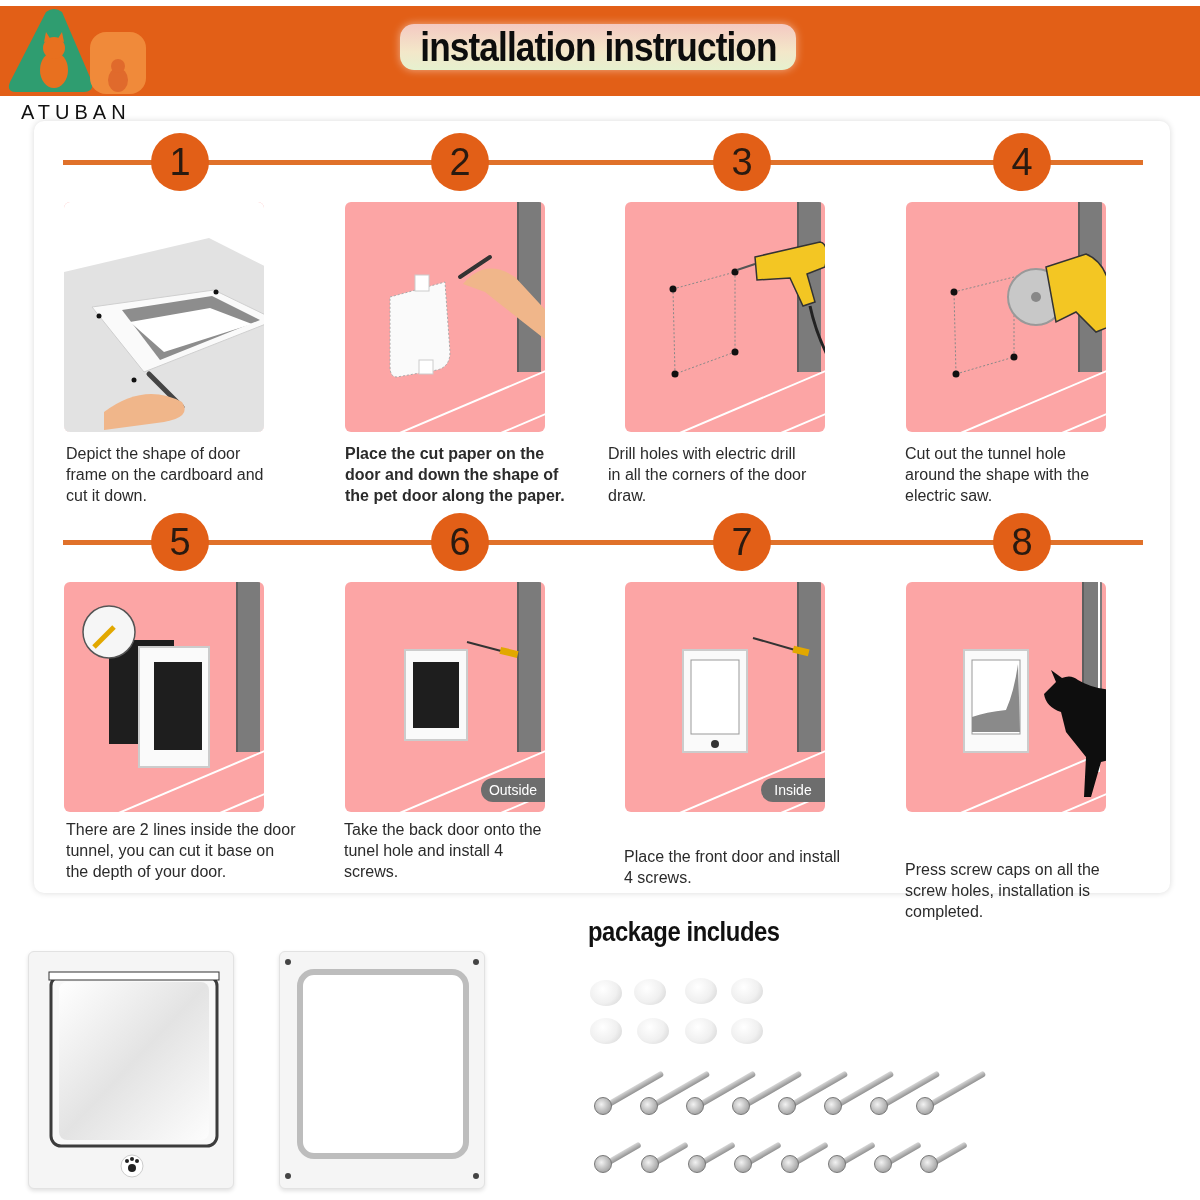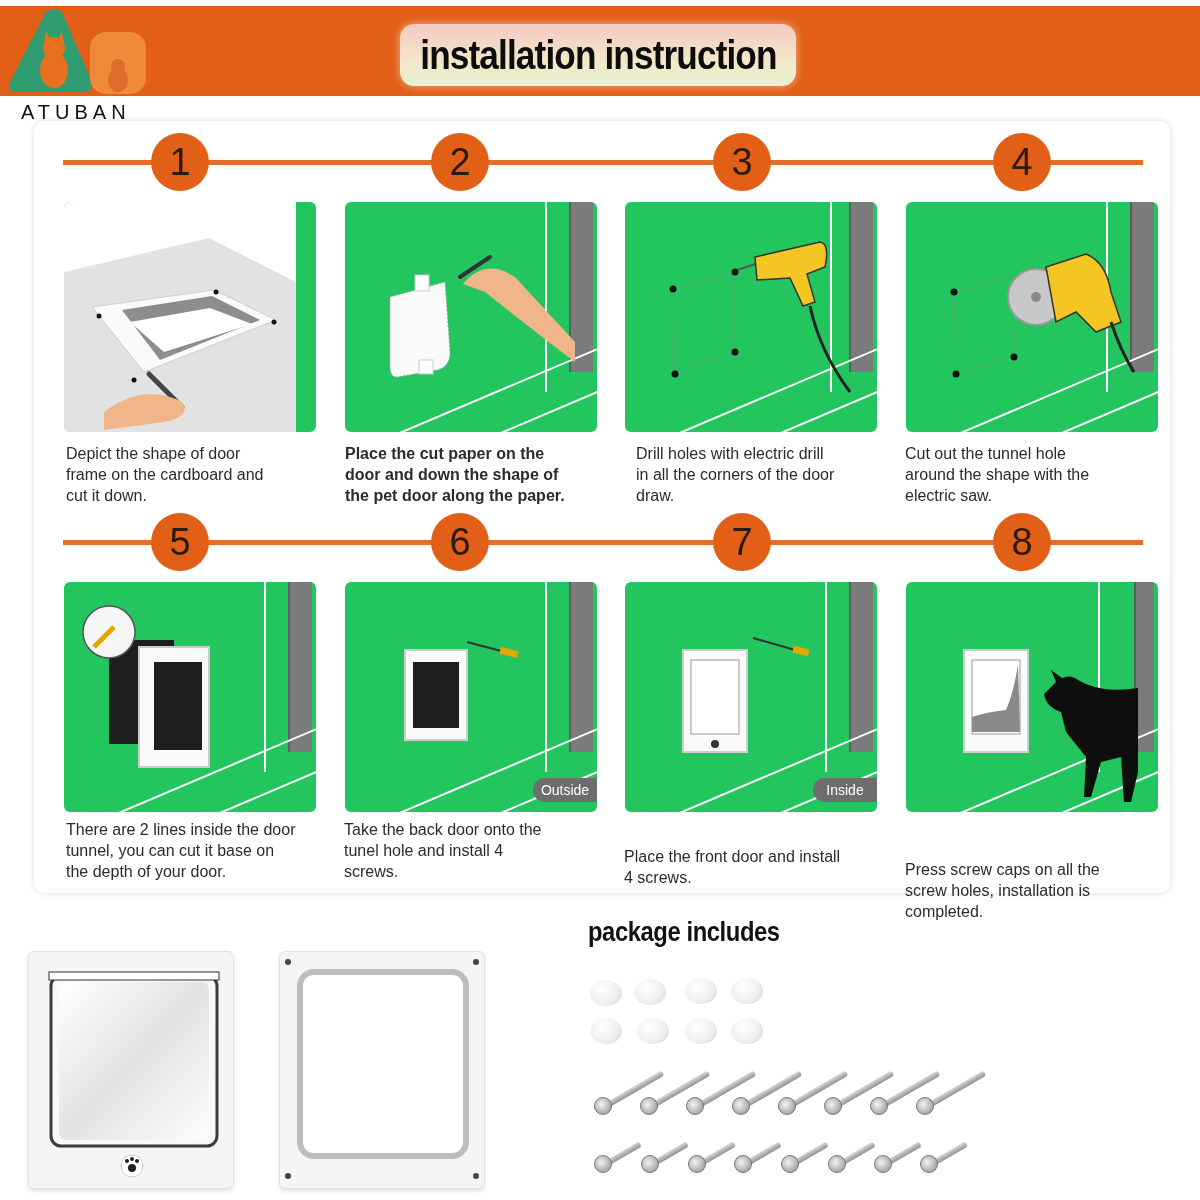--- a/index.html
+++ b/index.html
@@ -3,33 +3,33 @@
 <meta charset="utf-8">
 <style>
   * { box-sizing: border-box; margin: 0; padding: 0; }
   html, body { width: 1200px; height: 1200px; background: #ffffff; overflow: hidden; }
   body { font-family: "Liberation Sans", "DejaVu Sans", sans-serif; position: relative; }
 
   
   .header-band { position: absolute; left: 0; top: 6px; width: 1200px; height: 90px; background: #e25f17; }
   .logo { position: absolute; left: 6px; top: 8px; width: 140px; height: 86px; }
   .brand { position: absolute; left: 21px; top: 101px; font-size: 20px; letter-spacing: 5px; color: #111; }
-  .title-wrap { position: absolute; left: 400px; top: 24px; width: 396px; height: 62px; border-radius: 14px;
+  .title-wrap { position: absolute; left: 400px; top: 24px; width: 396px; height: 46px; border-radius: 14px;
     background: linear-gradient(180deg, #f4c9c2 0%, #f3e7c9 60%, #e6f1cf 100%);
     display: flex; align-items: center; justify-content: center; box-shadow: 0 0 8px rgba(255,255,255,0.5); }
   .title { font-family: "Liberation Sans", sans-serif; font-weight: 700; font-size: 40px; color: #0d0d0d;
     letter-spacing: -1px; transform: scaleX(0.88); white-space: nowrap; }
 
   
   .card { position: absolute; left: 34px; top: 121px; width: 1136px; height: 772px; background: #fff;
     border-radius: 10px; box-shadow: 0 0 6px rgba(0,0,0,0.15); }
   .timeline { position: absolute; height: 5px; background: #e0712a; left: 63px; width: 1080px; }
   .badge { position: absolute; width: 58px; height: 58px; border-radius: 50%; background: #e25f17;
     color: #2a1a10; font-size: 38px; display: flex; align-items: center; justify-content: center; }
-  .panel { position: absolute; width: 252px; height: 230px; background: #22c55e; overflow: hidden; border-radius: 6px; }
+  .panel { position: absolute; width: 200px; height: 230px; background: #fca5a5; overflow: hidden; border-radius: 6px; }
   .panel .frame { position: absolute; right: 4px; top: 0; width: 24px; height: 170px; background: #7b7b7b; border-left: 2px solid #5e5e5e; }
   .panel .floor1 { position: absolute; left: -20px; bottom: 30px; width: 300px; height: 2px; background: #fff; transform: rotate(-23deg); }
   .panel .floor2 { position: absolute; left: 20px; bottom: 4px; width: 300px; height: 2px; background: #fff; transform: rotate(-23deg); }
   .panel .doorline { position: absolute; top: 0; width: 2px; height: 190px; background: #fff; }
   .caption { position: absolute; width: 270px; font-size: 16px; line-height: 21px; color: #2b2b2b; }
   .tag { position: absolute; width: 64px; height: 24px; background: #6d6d6d; color: #fff; font-size: 14px;
     border-radius: 12px 0 0 12px; display: flex; align-items: center; justify-content: center; }
 
   
   .pkg-title { position: absolute; left: 588px; top: 916px; font-weight: 700; font-size: 28px; color: #111;
@@ -125,21 +125,21 @@
     <polygon points="48,87 110,70 110,150 50,172" fill="none" stroke="#888" stroke-dasharray="2,2"></polygon>
     <circle cx="48" cy="87" r="3.5" fill="#111"></circle>
       <circle cx="110" cy="70" r="3.5" fill="#111"></circle>
     <circle cx="110" cy="150" r="3.5" fill="#111"></circle>
       <circle cx="50" cy="172" r="3.5" fill="#111"></circle>
     <line x1="112" y1="68" x2="130" y2="62" stroke="#555" stroke-width="2"></line>
     <path d="M130 55 L195 40 Q205 42 200 65 L182 72 L190 100 L178 104 L165 76 L132 78 Z" fill="#f3c623" stroke="#333" stroke-width="1.5"></path>
     <path d="M185 104 Q195 150 225 190" stroke="#222" stroke-width="3" fill="none"></path>
   </svg>
 </div>
-<div class="caption" style="left:636px; top:443px;">
+<div class="caption" style="left:608px; top:443px;">
   <div>Drill holes with electric drill</div>
   <div>in all the corners of the door</div>
   <div>draw.</div>
 </div>
 
 <div class="panel" style="left:906px; top:202px;">
   <div class="frame"></div>
   <div class="doorline" style="left:200px;"></div>
   <div class="floor1"></div>
   <div class="floor2"></div>

